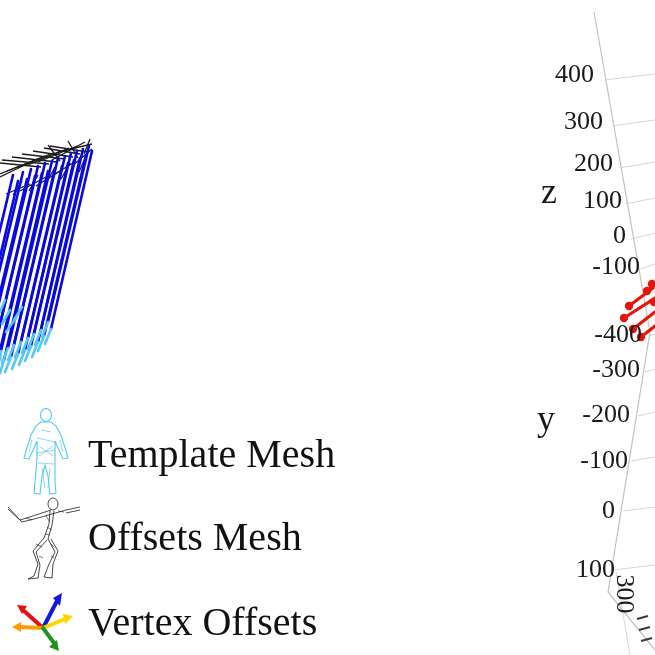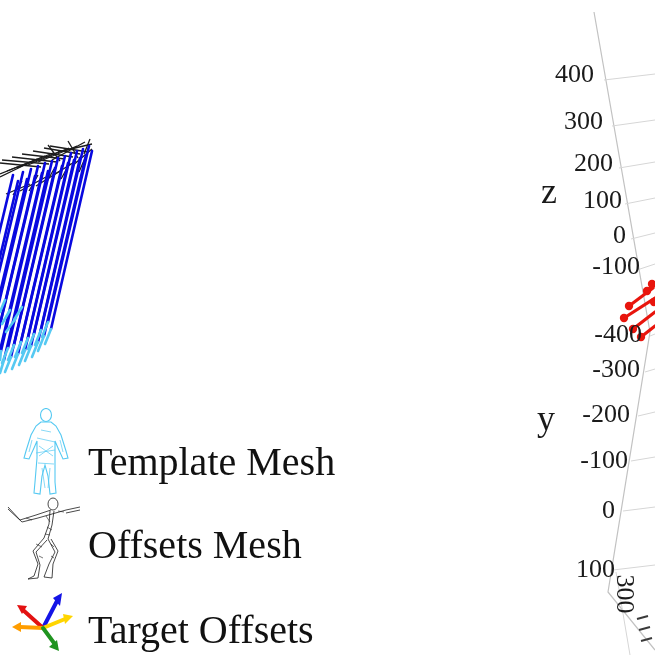--- a/index.html
+++ b/index.html
@@ -1,21 +1,21 @@
 <!DOCTYPE html>
 <html><head>
 <meta charset="utf-8">
 <style>
   html,body{margin:0;padding:0;background:#ffffff;}
   #stage{position:relative;width:655px;height:655px;background:#ffffff;overflow:hidden;
          font-family:"Liberation Serif", serif;}
   #scene{position:absolute;left:0;top:0;}
   .legend-item{position:absolute;display:flex;align-items:center;}
   .legend-label{font-family:"Liberation Serif", serif;font-size:40px;color:#111;
-                white-space:nowrap;letter-spacing:0px;margin-top:8px;}
+                white-space:nowrap;letter-spacing:0px;}
   .icon-box{position:absolute;}
   svg text{font-family:"Liberation Serif", serif;fill:#1a1a1a;}
 </style>
 </head>
 <body>
 
 <div id="stage">
 
   <svg id="scene" width="655" height="655" viewBox="0 0 655 655">
       <polyline points="594,12 650,332 608,592 655,650" fill="none" stroke="#c2c2c2" stroke-width="1.2"></polyline>
@@ -171,17 +171,17 @@
         <polygon points="7,20 17,21 12,29" fill="#e31111"></polygon>
         <line x1="33" y1="43" x2="10" y2="42" stroke="#ff9d00" stroke-width="4"></line>
         <polygon points="2,42 11,37 11,47" fill="#ff9d00"></polygon>
         <line x1="33" y1="43" x2="55" y2="34" stroke="#ffd500" stroke-width="4"></line>
         <polygon points="63,31 53,29 55,39" fill="#ffd500"></polygon>
         <line x1="33" y1="43" x2="44" y2="58" stroke="#209420" stroke-width="4"></line>
         <polygon points="49,66 39,62 47,55" fill="#209420"></polygon>
       </svg>
     </div>
     <div class="legend-item" style="left:88px;top:598px;">
-      <span class="legend-label">Target Offsets</span>
+      <span class="legend-label">Vertex Offsets</span>
     </div>
 
   </div>
 </div>
 
 </body></html>

